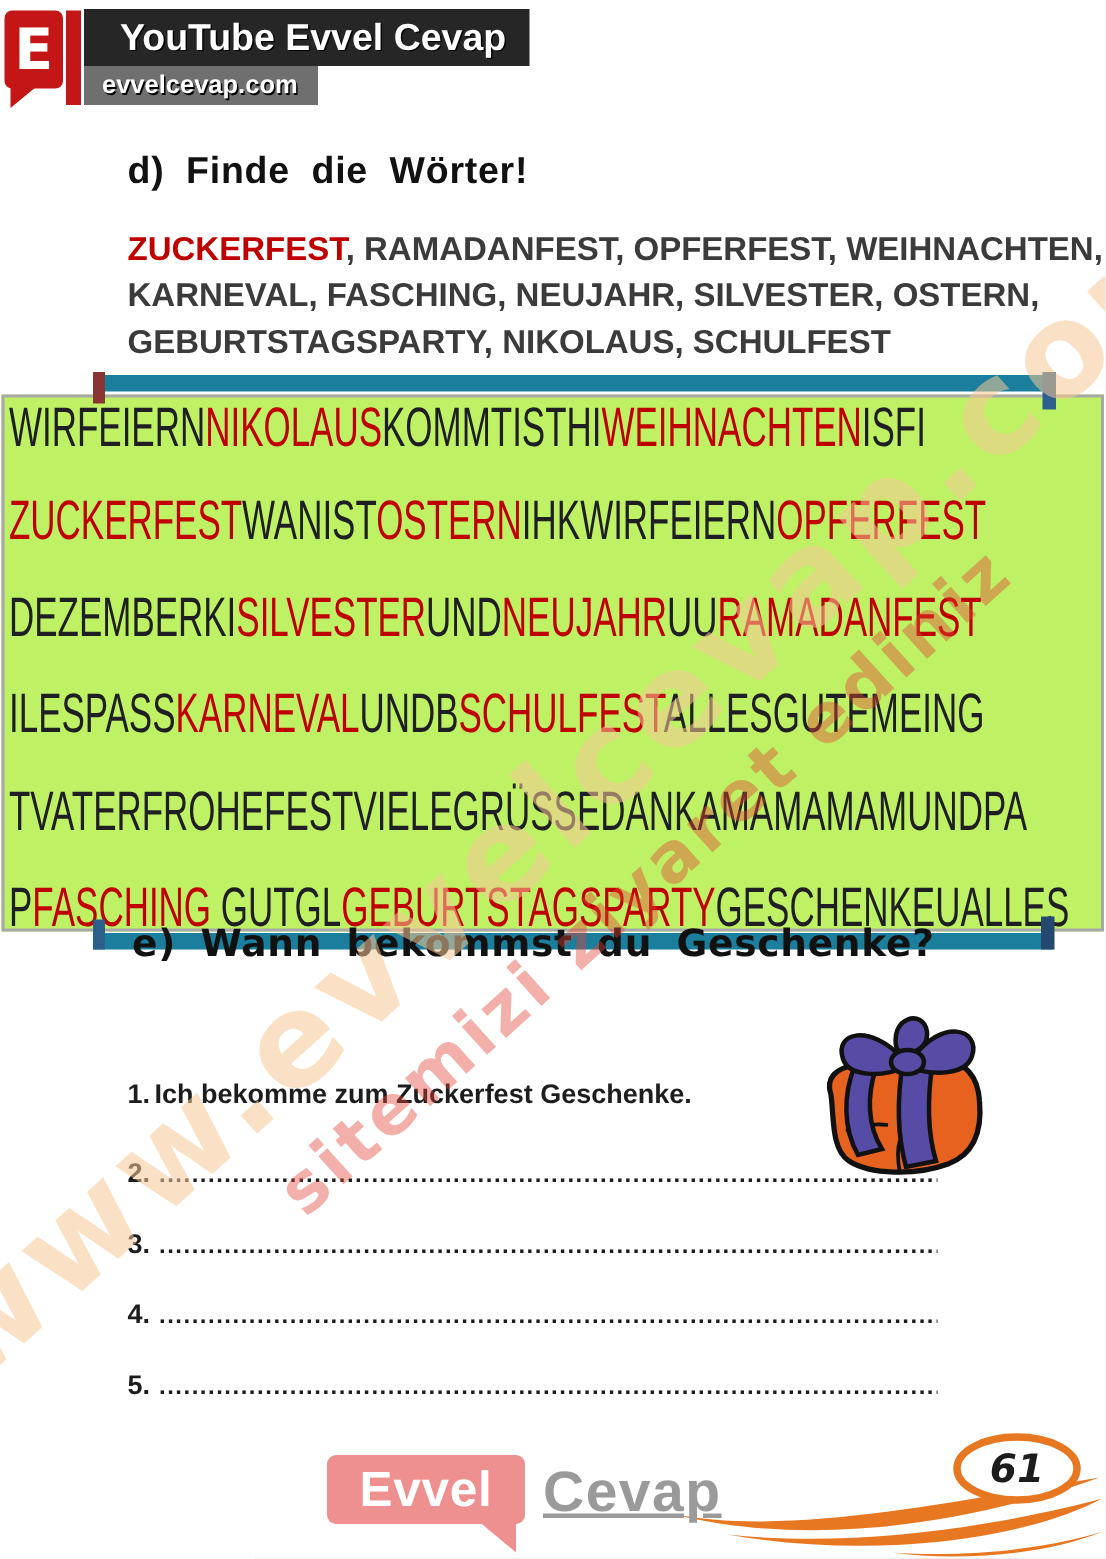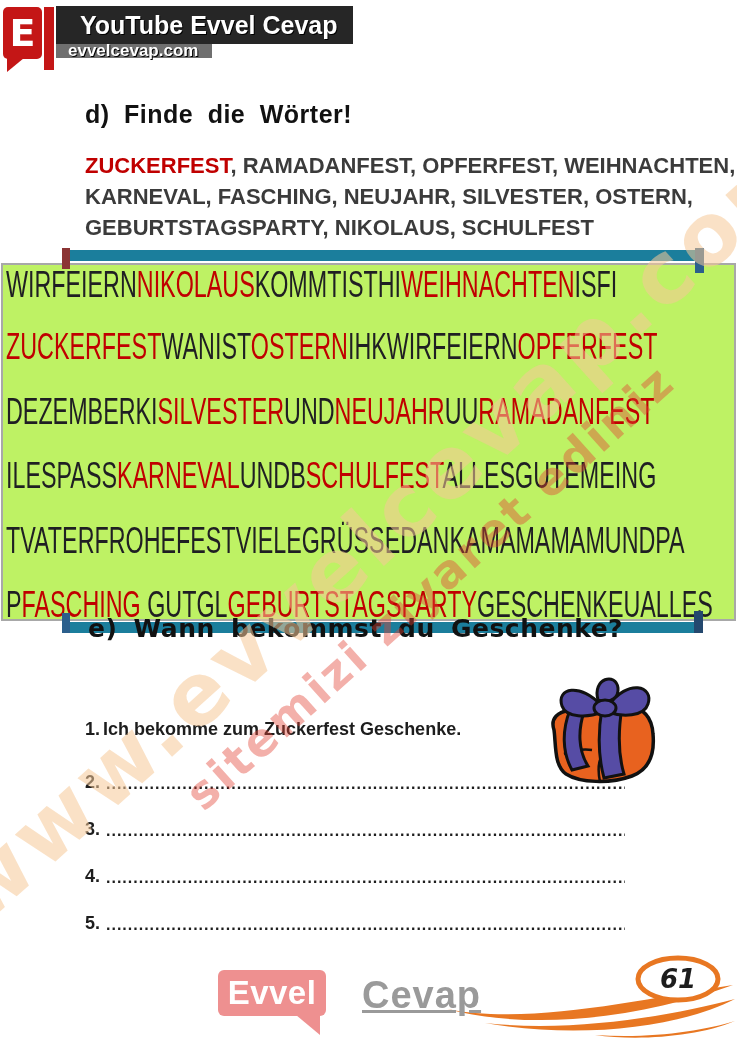--- a/index.html
+++ b/index.html
@@ -8,21 +8,21 @@
   
   .logo-badge{position:absolute;left:3px;top:7px;width:39px;height:52px;
       background:var(--logo-red,#C41616);border-radius:5px;display:flex;align-items:center;justify-content:center;}
   .logo-badge:after{content:"";position:absolute;left:4px;bottom:-13px;width:0;height:0;
       border-top:14px solid var(--logo-red,#C41616);border-right:17px solid transparent;}
   .logo-letter{color:#fff;font-size:38px;font-weight:bold;font-family:"DejaVu Sans",sans-serif;}
   .logo-stripe{position:absolute;left:44px;top:7px;width:10px;height:63px;background:var(--logo-red,#C41616);}
   .channel-bar{position:absolute;left:56px;top:6px;height:38px;background:#262626;
       display:inline-flex;align-items:center;padding:0 16px 0 24px;}
   .channel-title{color:#fff;font-size:25px;font-weight:bold;text-shadow:1px 1px 0 #000;}
-  .site-bar{position:absolute;left:56px;top:44px;height:14px;background:#6F6F6F;
+  .site-bar{position:absolute;left:56px;top:44px;height:26px;background:#6F6F6F;
       display:inline-flex;align-items:center;padding:0 14px 0 12px;}
   .site-url{color:#fff;font-size:17px;font-weight:bold;text-shadow:1px 1px 0 #000;}
   
   .d-title{position:absolute;left:85px;top:100px;font-family:Liberation Sans, sans-serif;
       font-size:25px;font-weight:bold;color:#111;word-spacing:7px;letter-spacing:0.5px;}
   .word-list{position:absolute;left:85px;top:150px;font-size:22px;font-weight:bold;line-height:31px;
       color:var(--text-dark,#3B3B3B);white-space:nowrap;}
   .c-red{color:var(--accent-red,#C00000);}
   .c-black{color:var(--text-black,#1F1F23);}
   .c-dark{color:var(--text-dark,#3B3B3B);}
@@ -46,21 +46,21 @@
   .answers{position:absolute;left:85px;top:718px;width:540px;}
   .answer-line{display:flex;align-items:flex-end;height:22px;margin-bottom:25px;}
   .answer-line.filled{margin-bottom:31px;}
   .answer-num{font-size:18px;font-weight:bold;color:#1d1d1d;}
   .answer-text{font-size:18px;font-weight:bold;color:#1d1d1d;margin-left:3px;white-space:nowrap;}
   .answer-dots{flex:1;margin-left:6px;overflow:hidden;white-space:nowrap;font-size:16px;
       font-weight:bold;letter-spacing:1px;color:#1d1d1d;line-height:18px;}
   
   .gift{position:absolute;left:540px;top:670px;}
   
-  .brand-bubble{position:absolute;left:218px;top:970px;width:108px;height:46px;
+  .brand-bubble{position:absolute;left:218px;top:970px;width:132px;height:46px;
       background:var(--brand-salmon,#EE9090);border-radius:6px;display:flex;align-items:center;justify-content:center;}
   .brand-bubble:after{content:"";position:absolute;right:6px;bottom:-19px;width:0;height:0;
       border-top:20px solid var(--brand-salmon,#EE9090);border-left:24px solid transparent;}
   .brand-evvel{color:#fff;font-size:33px;font-weight:bold;letter-spacing:0.5px;}
   .brand-cevap{position:absolute;left:362px;top:974px;font-size:38px;font-weight:bold;
       color:var(--brand-gray,#9A9A9A);letter-spacing:1px;text-decoration:underline;}
   .swoosh{position:absolute;left:445px;top:983px;}
   .page-oval{position:absolute;left:632px;top:953px;}
   
   .wm{position:absolute;pointer-events:none;z-index:50;font-weight:bold;white-space:nowrap;

